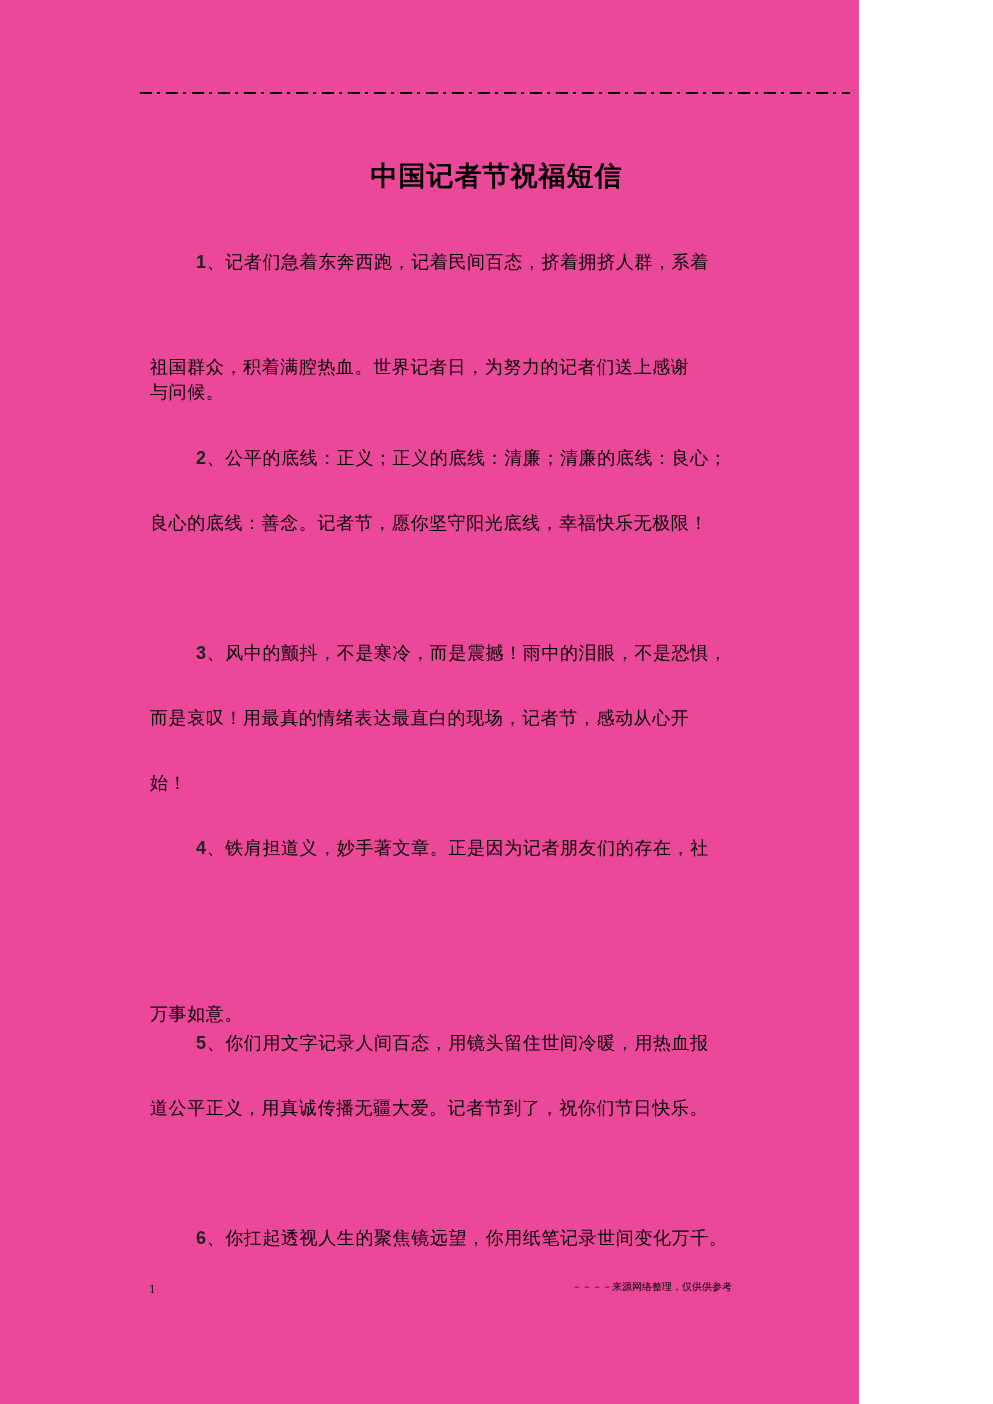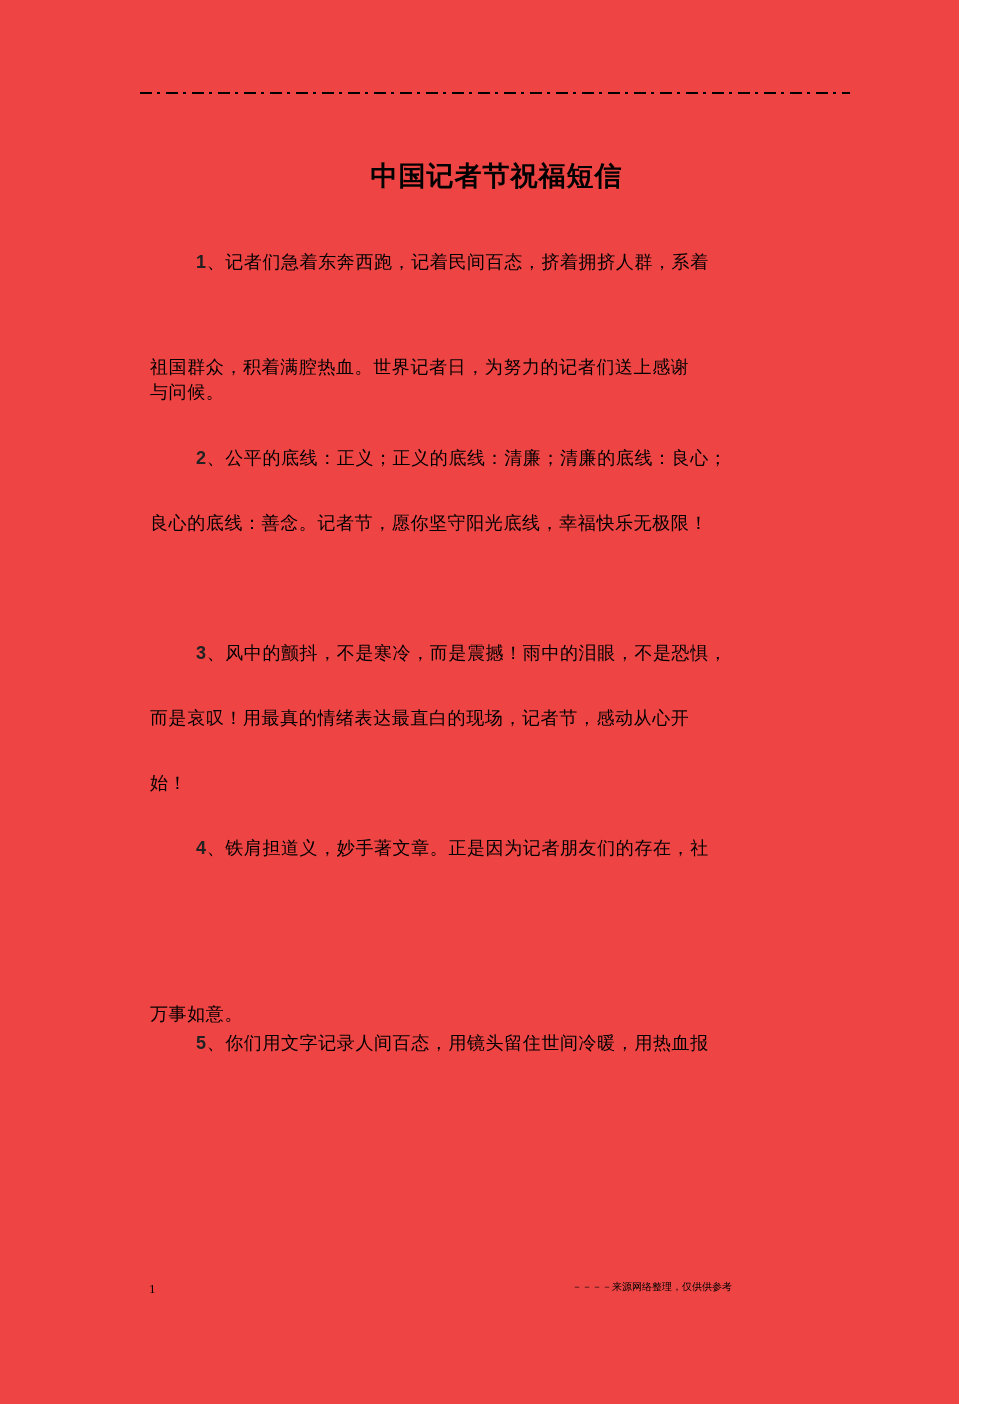--- a/index.html
+++ b/index.html
@@ -1,18 +1,18 @@
 <!DOCTYPE html>
 <html><head>
 <meta charset="utf-8">
 <style>
   html, body { margin:0; padding:0; background:#ffffff; }
   body { width:993px; height:1404px; position:relative; overflow:hidden;
          font-family:"DejaVu Sans", "Liberation Sans", sans-serif; color:#000; }
-  .page { position:absolute; left:0; top:0; width:953px; height:1404px; background:#ef4444;padding-left:6px; }
+  .page { position:absolute; left:0; top:0; width:859px; height:1404px; background:#ec4899; }
   .header-rule { position:absolute; left:140px; top:92px; width:710px; height:2px;
                  background-image: repeating-linear-gradient(90deg,#000 0 12px,transparent 12px 17px,#000 17px 20px,transparent 20px 26px); }
   .title { position:absolute; left:0; width:993px; top:158px; text-align:center;
            font-size:27px; font-weight:bold; letter-spacing:1px; }
   .line { position:absolute; left:150px; font-size:18px; white-space:nowrap; letter-spacing:0.6px; }
   .line.first { left:196px; }
   .num { font-weight:bold; font-family:"Liberation Sans", sans-serif; color:#222; }
   .footer-page { position:absolute; left:149px; top:1281px; font-size:13px;
                  font-family:"Liberation Serif", serif; }
   .footer-src { position:absolute; left:572px; top:1280px; font-size:10px; white-space:nowrap; }
@@ -33,17 +33,19 @@
   <div class="line" style="top:511px;">良心的底线：善念。记者节，愿你坚守阳光底线，幸福快乐无极限！</div>
 
   <div class="line first" style="top:641px;"><span class="num">3</span><span>、风中的颤抖，不是寒冷，而是震撼！雨中的泪眼，不是恐惧，</span></div>
   <div class="line" style="top:706px;">而是哀叹！用最真的情绪表达最直白的现场，记者节，感动从心开</div>
   <div class="line" style="top:771px;">始！</div>
 
   <div class="line first" style="top:836px;"><span class="num">4</span><span>、铁肩担道义，妙手著文章。正是因为记者朋友们的存在，社</span></div>
   <div class="line" style="top:966px;margin-top:36px;">万事如意。</div>
 
   <div class="line first" style="top:1031px;"><span class="num">5</span><span>、你们用文字记录人间百态，用镜头留住世间冷暖，用热血报</span></div>
+  <div class="line" style="top:1096px;">道公平正义，用真诚传播无疆大爱。记者节到了，祝你们节日快乐。</div>
 
+  <div class="line first" style="top:1226px;"><span class="num">6</span><span>、你扛起透视人生的聚焦镜远望，你用纸笔记录世间变化万千。</span></div>
 
   <div class="footer-page">1</div>
   <div class="footer-src">－－－－来源网络整理，仅供供参考</div>
 </div>
 
 </body></html>

